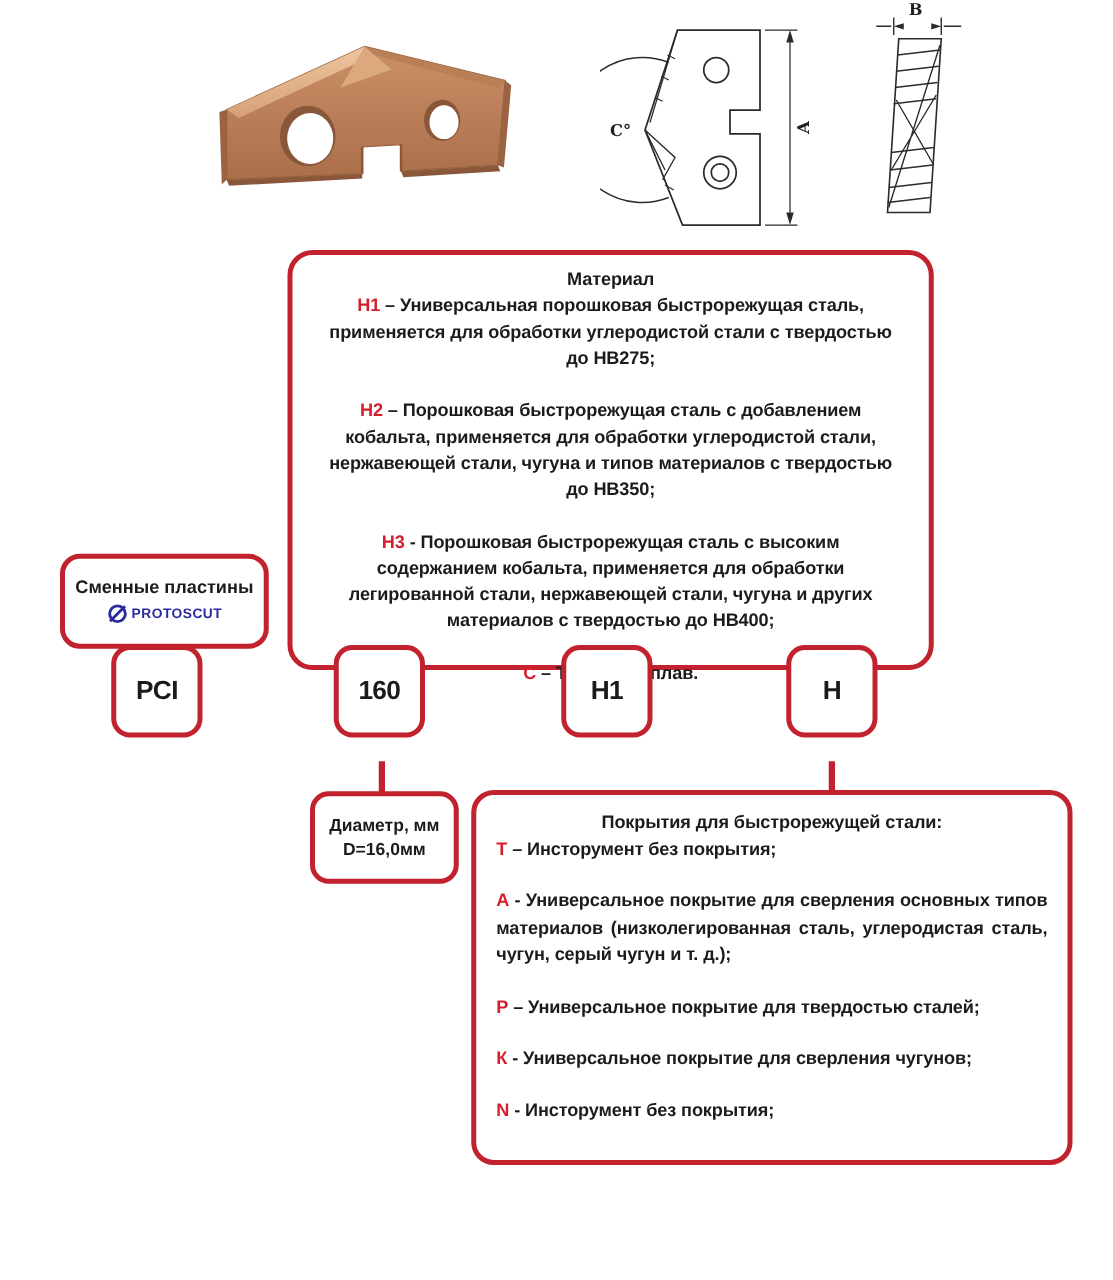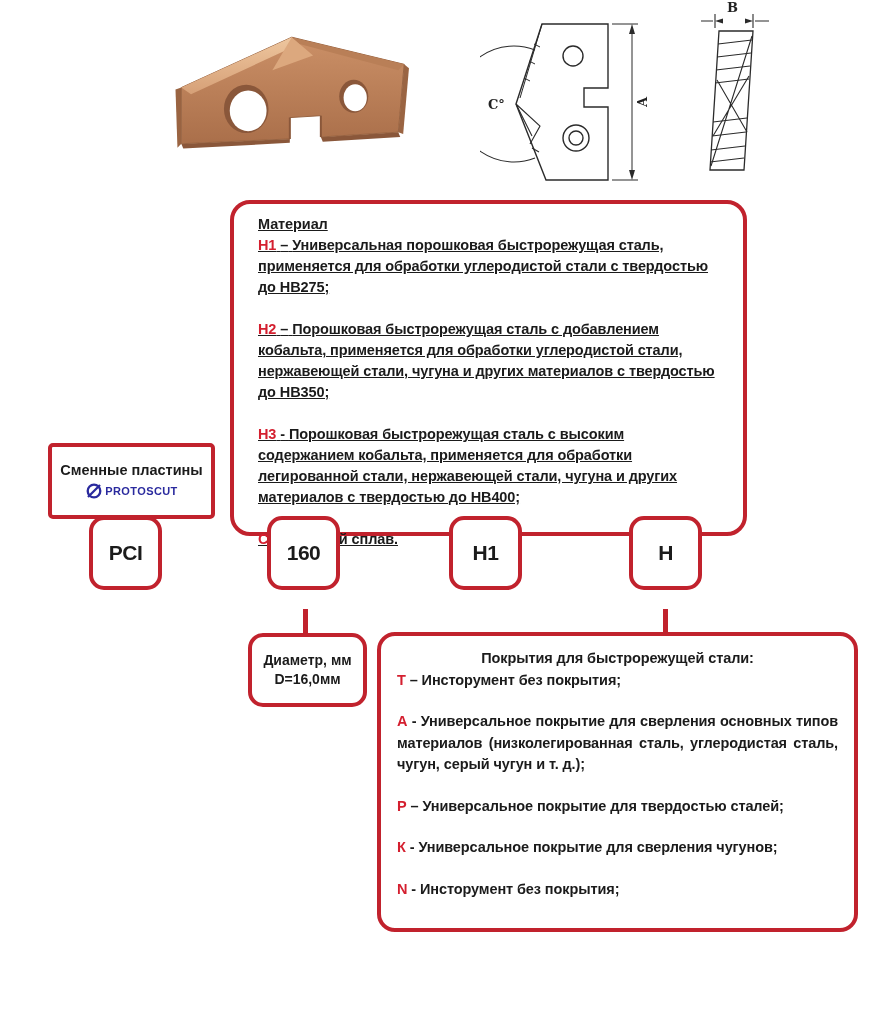--- a/index.html
+++ b/index.html
@@ -10,28 +10,28 @@
   }
   html,body{margin:0;padding:0;background:#ffffff;}
   body{width:890px;height:1024px;position:relative;overflow:hidden;
        font-family:"Liberation Sans",sans-serif;color:var(--ink);}
   .stage{position:absolute;left:0;top:0;width:890px;height:1024px;}
 
   
   .rbox{position:absolute;border:4px solid var(--red);background:#fff;box-sizing:border-box;}
 
   .material-box{left:230px;top:200px;width:517px;height:336px;border-radius:20px;
-      padding:10px 24px 6px;text-align:left;font-size:14.5px;font-weight:700;
-      line-height:21px;letter-spacing:-0.1px;text-decoration:underline;}
+      padding:10px 24px 6px;text-align:center;font-size:14.5px;font-weight:700;
+      line-height:21px;letter-spacing:-0.1px;}
   .mat-title{margin:0;}
   .mat-item{margin:0 0 21px;}
   .mat-item.last{margin:0;}
   .code{color:var(--red-accent);font-weight:700;}
 
-  .plates-box{left:48px;top:443px;width:167px;height:76px;border-radius:5px;
+  .plates-box{left:48px;top:443px;width:167px;height:76px;border-radius:16px;
       display:flex;flex-direction:column;align-items:center;justify-content:center;gap:4px;}
   .plates-title{font-size:14.5px;font-weight:700;}
   .logo-row{display:flex;align-items:center;gap:2px;color:var(--blue);}
   .logo-text{font-size:11px;font-weight:bold;letter-spacing:0.4px;}
 
   .code-box{top:516px;width:73px;height:74px;border-radius:15px;
       display:flex;align-items:center;justify-content:center;
       font-size:21px;font-weight:700;letter-spacing:-0.5px;}
   .pos-pci{left:89px;} .pos-160{left:267px;} .pos-h1{left:449px;} .pos-h{left:629px;}
 
@@ -129,21 +129,21 @@
   <div class="rbox material-box">
     <p class="mat-title">Материал</p>
     <p class="mat-item">
       <span class="code">Н1</span>
       <span>–</span>
       <span>Универсальная порошковая быстрорежущая сталь, применяется для обработки углеродистой стали с твердостью до НВ275;</span>
     </p>
     <p class="mat-item">
       <span class="code">Н2</span>
       <span>–</span>
-      <span>Порошковая быстрорежущая сталь с добавлением кобальта, применяется для обработки углеродистой стали, нержавеющей стали, чугуна и других материалов с твердостью до НВ350;</span>
+      <span>Порошковая быстрорежущая сталь с добавлением кобальта, применяется для обработки углеродистой стали, нержавеющей стали, чугуна и типов материалов с твердостью до НВ350;</span>
     </p>
     <p class="mat-item">
       <span class="code">Н3</span>
       <span>-</span>
       <span>Порошковая быстрорежущая сталь с высоким содержанием кобальта, применяется для обработки легированной стали, нержавеющей стали, чугуна и других материалов с твердостью до НВ400;</span>
     </p>
     <p class="mat-item last">
       <span class="code">С</span>
       <span>–</span>
       <span>Твердый сплав.</span>

